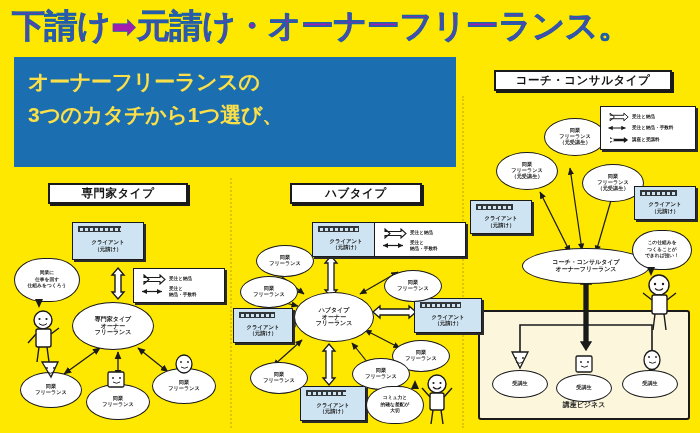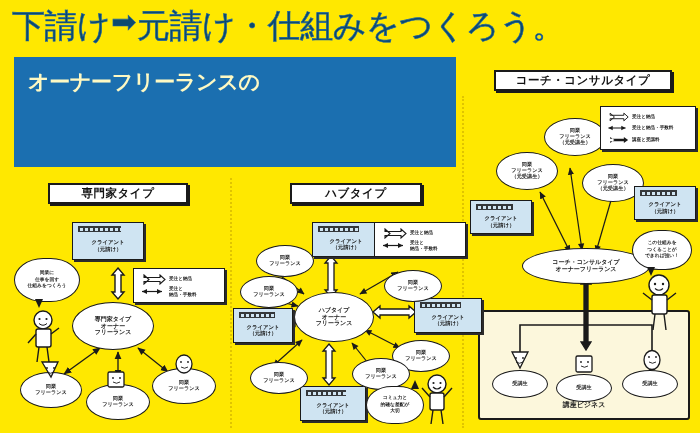--- a/index.html
+++ b/index.html
@@ -14,40 +14,40 @@
     width: 700px; height: 433px;
     background: #FFE800;
     overflow: hidden;
   }
 
   
   .headline {
     position: absolute;
     left: 12px; top: 4px;
     width: 680px; height: 44px;
-    display: flex; align-items: flex-start;
-    color: #0c4a6e;
+    display: flex; align-items: center;
+    color: #a21caf;
     font-size: 33px;
-    font-weight: normal;
+    font-weight: bold;
     letter-spacing: -0.5px;
     white-space: nowrap;
     -webkit-text-stroke: 0.6px #1B63A8;
   }
   .headline .arrow-glyph { font-size: 30px; padding: 0 1px; }
 
   
   .subtitle-panel {
     position: absolute;
     left: 14px; top: 57px;
     width: 442px; height: 110px;
     background: #1B6FB0;
     padding: 8px 12px 6px 14px;
   }
   .subtitle-line {
-    color: #fef9c3;
+    color: #fde047;
     font-size: 21px;
     font-weight: bold;
     line-height: 33px;
     white-space: nowrap;
     letter-spacing: -0.3px;
   }
 
   
   .chip {
     position: absolute;
@@ -182,25 +182,26 @@
             pointer-events: none; z-index: 4; }
 </style>
 </head>
 <body>
 
 <div id="page">
 
   <div class="headline">
     <span>下請け</span>
       <span class="arrow-glyph">➡</span>
-      <span>元請け・仕組みをつくろう。</span>
+      <span>元請け・オーナーフリーランス。</span>
   </div>
 
   <div class="subtitle-panel">
     <div class="subtitle-line">オーナーフリーランスの</div>
+    <div class="subtitle-line">3つのカタチから1つ選び、</div>
   </div>
 
   <div class="chip" id="chip-expert">専門家タイプ</div>
   <div class="chip" id="chip-hub">ハブタイプ</div>
   <div class="chip" id="chip-coach">コーチ・コンサルタイプ</div>
 
   <div class="divider" id="divider-1"></div>
   <div class="divider" id="divider-2"></div>
 
   <svg class="arrows" viewBox="0 0 700 433">

